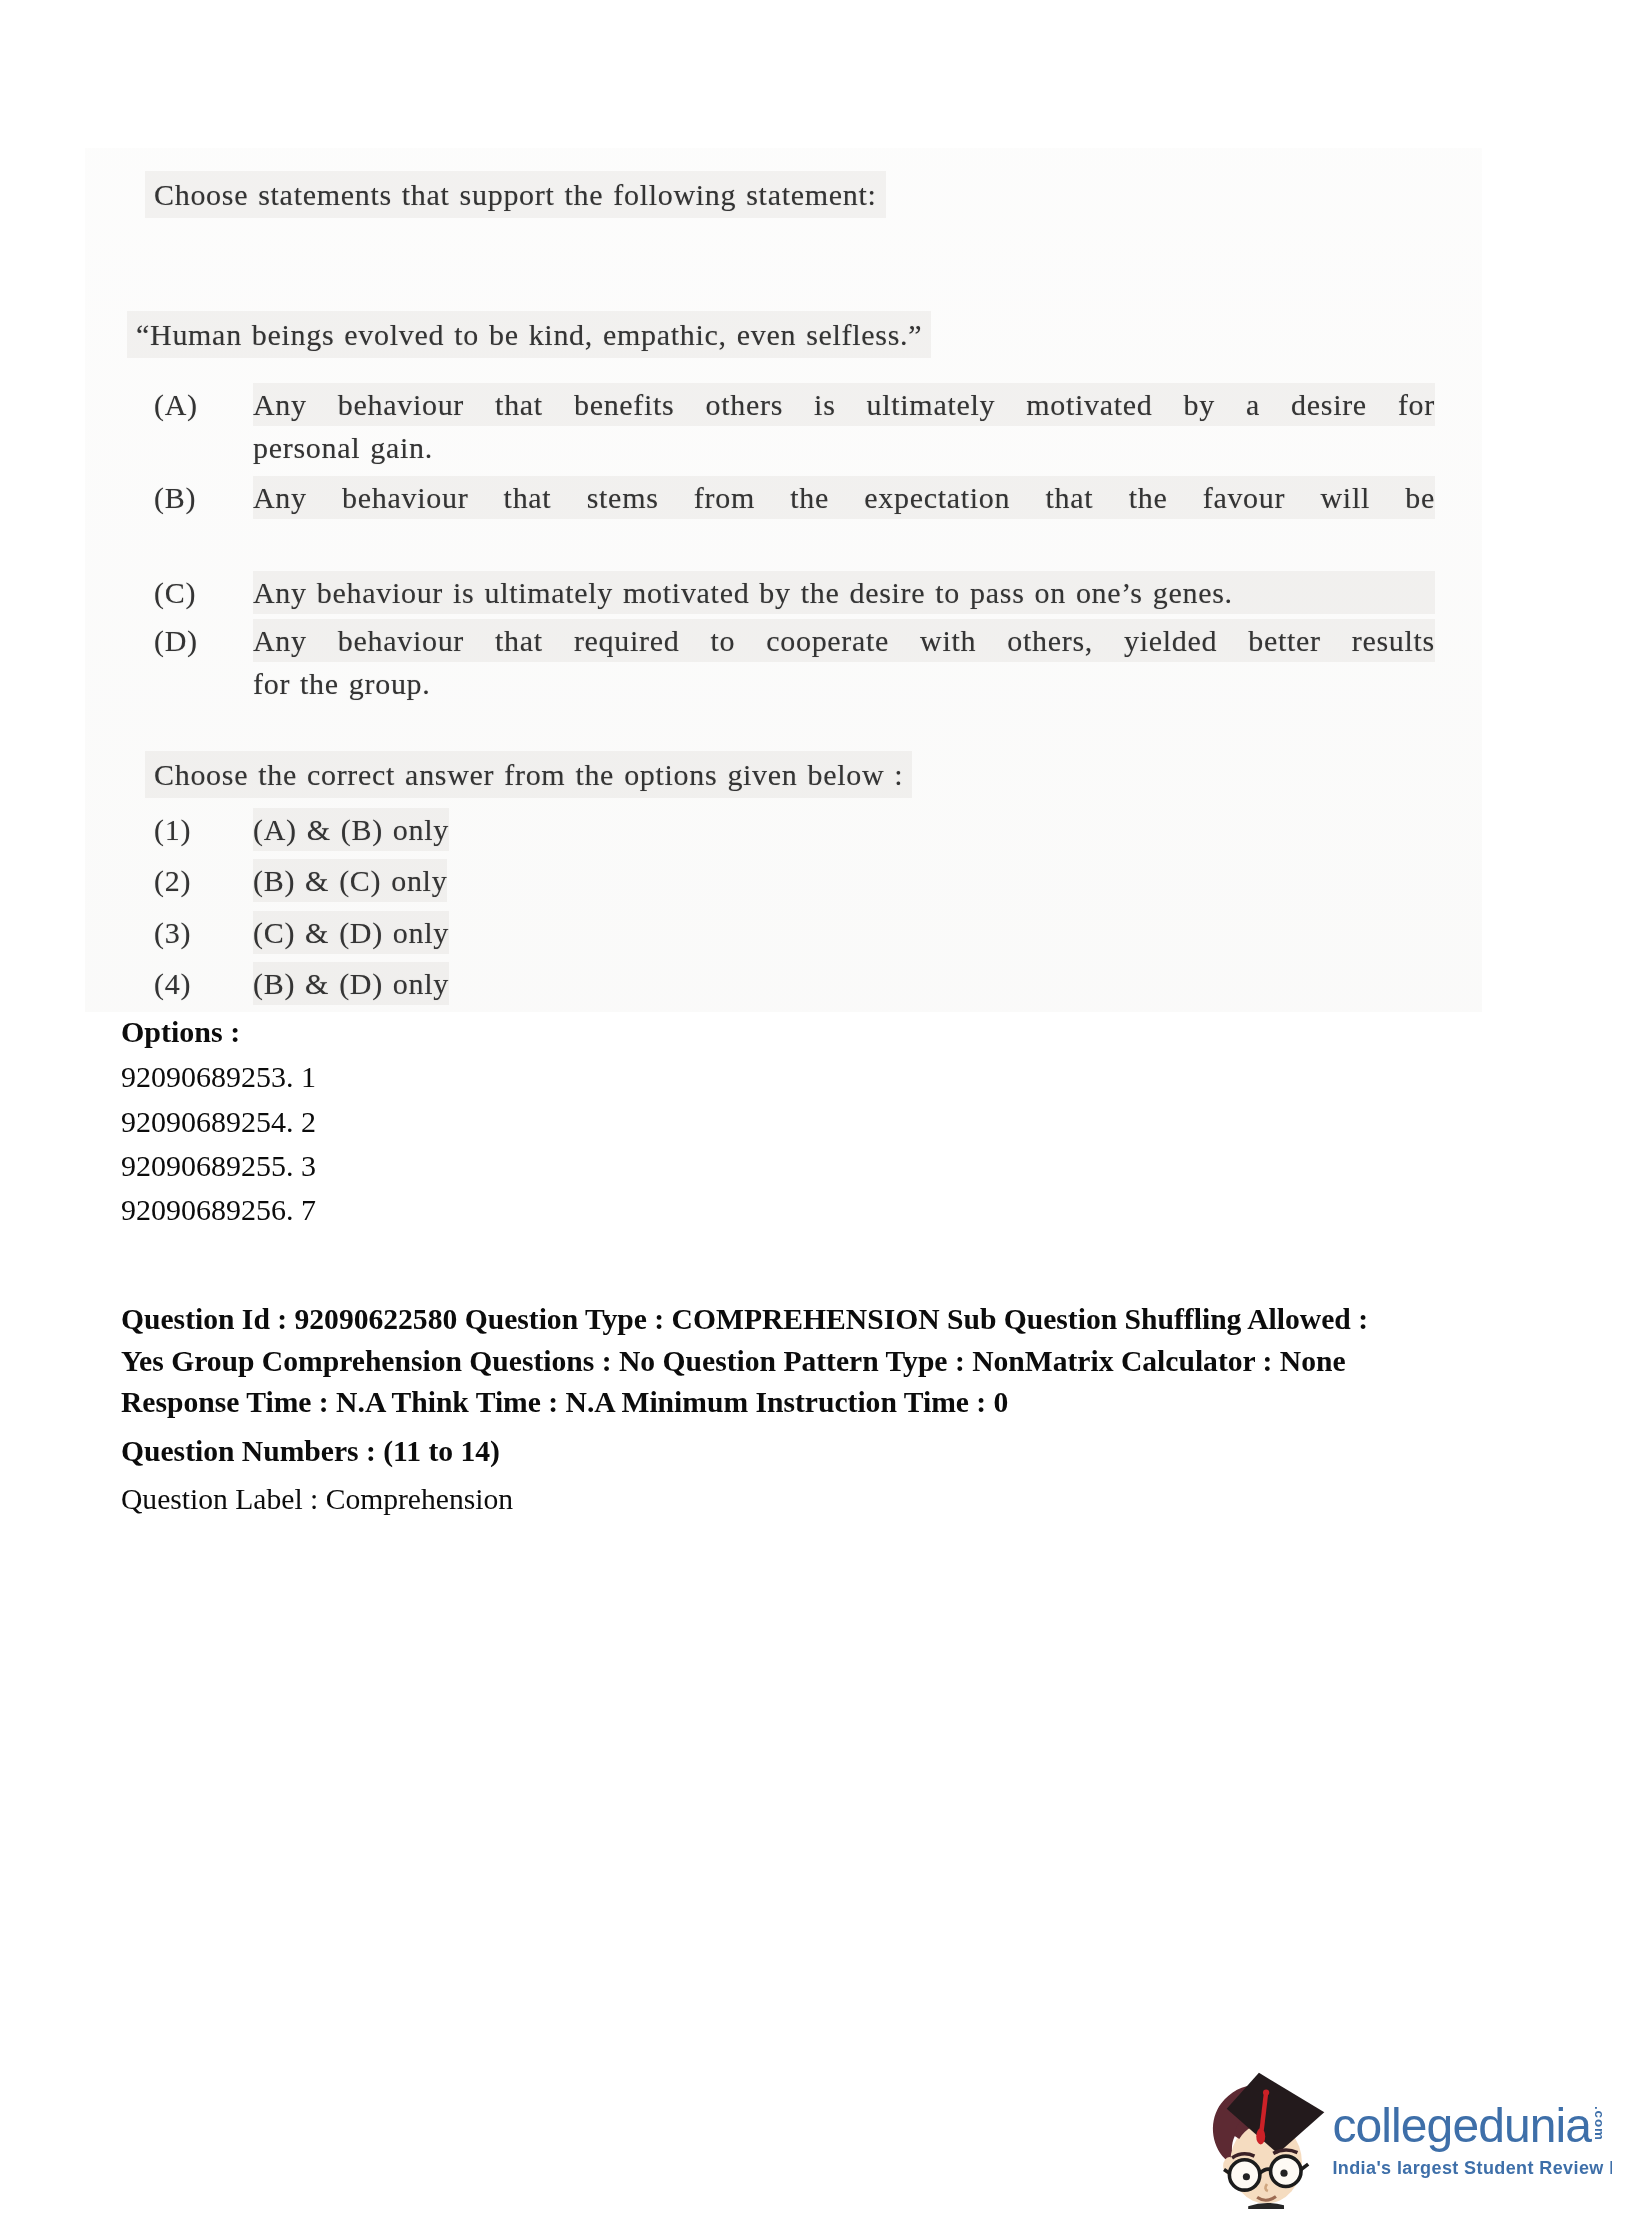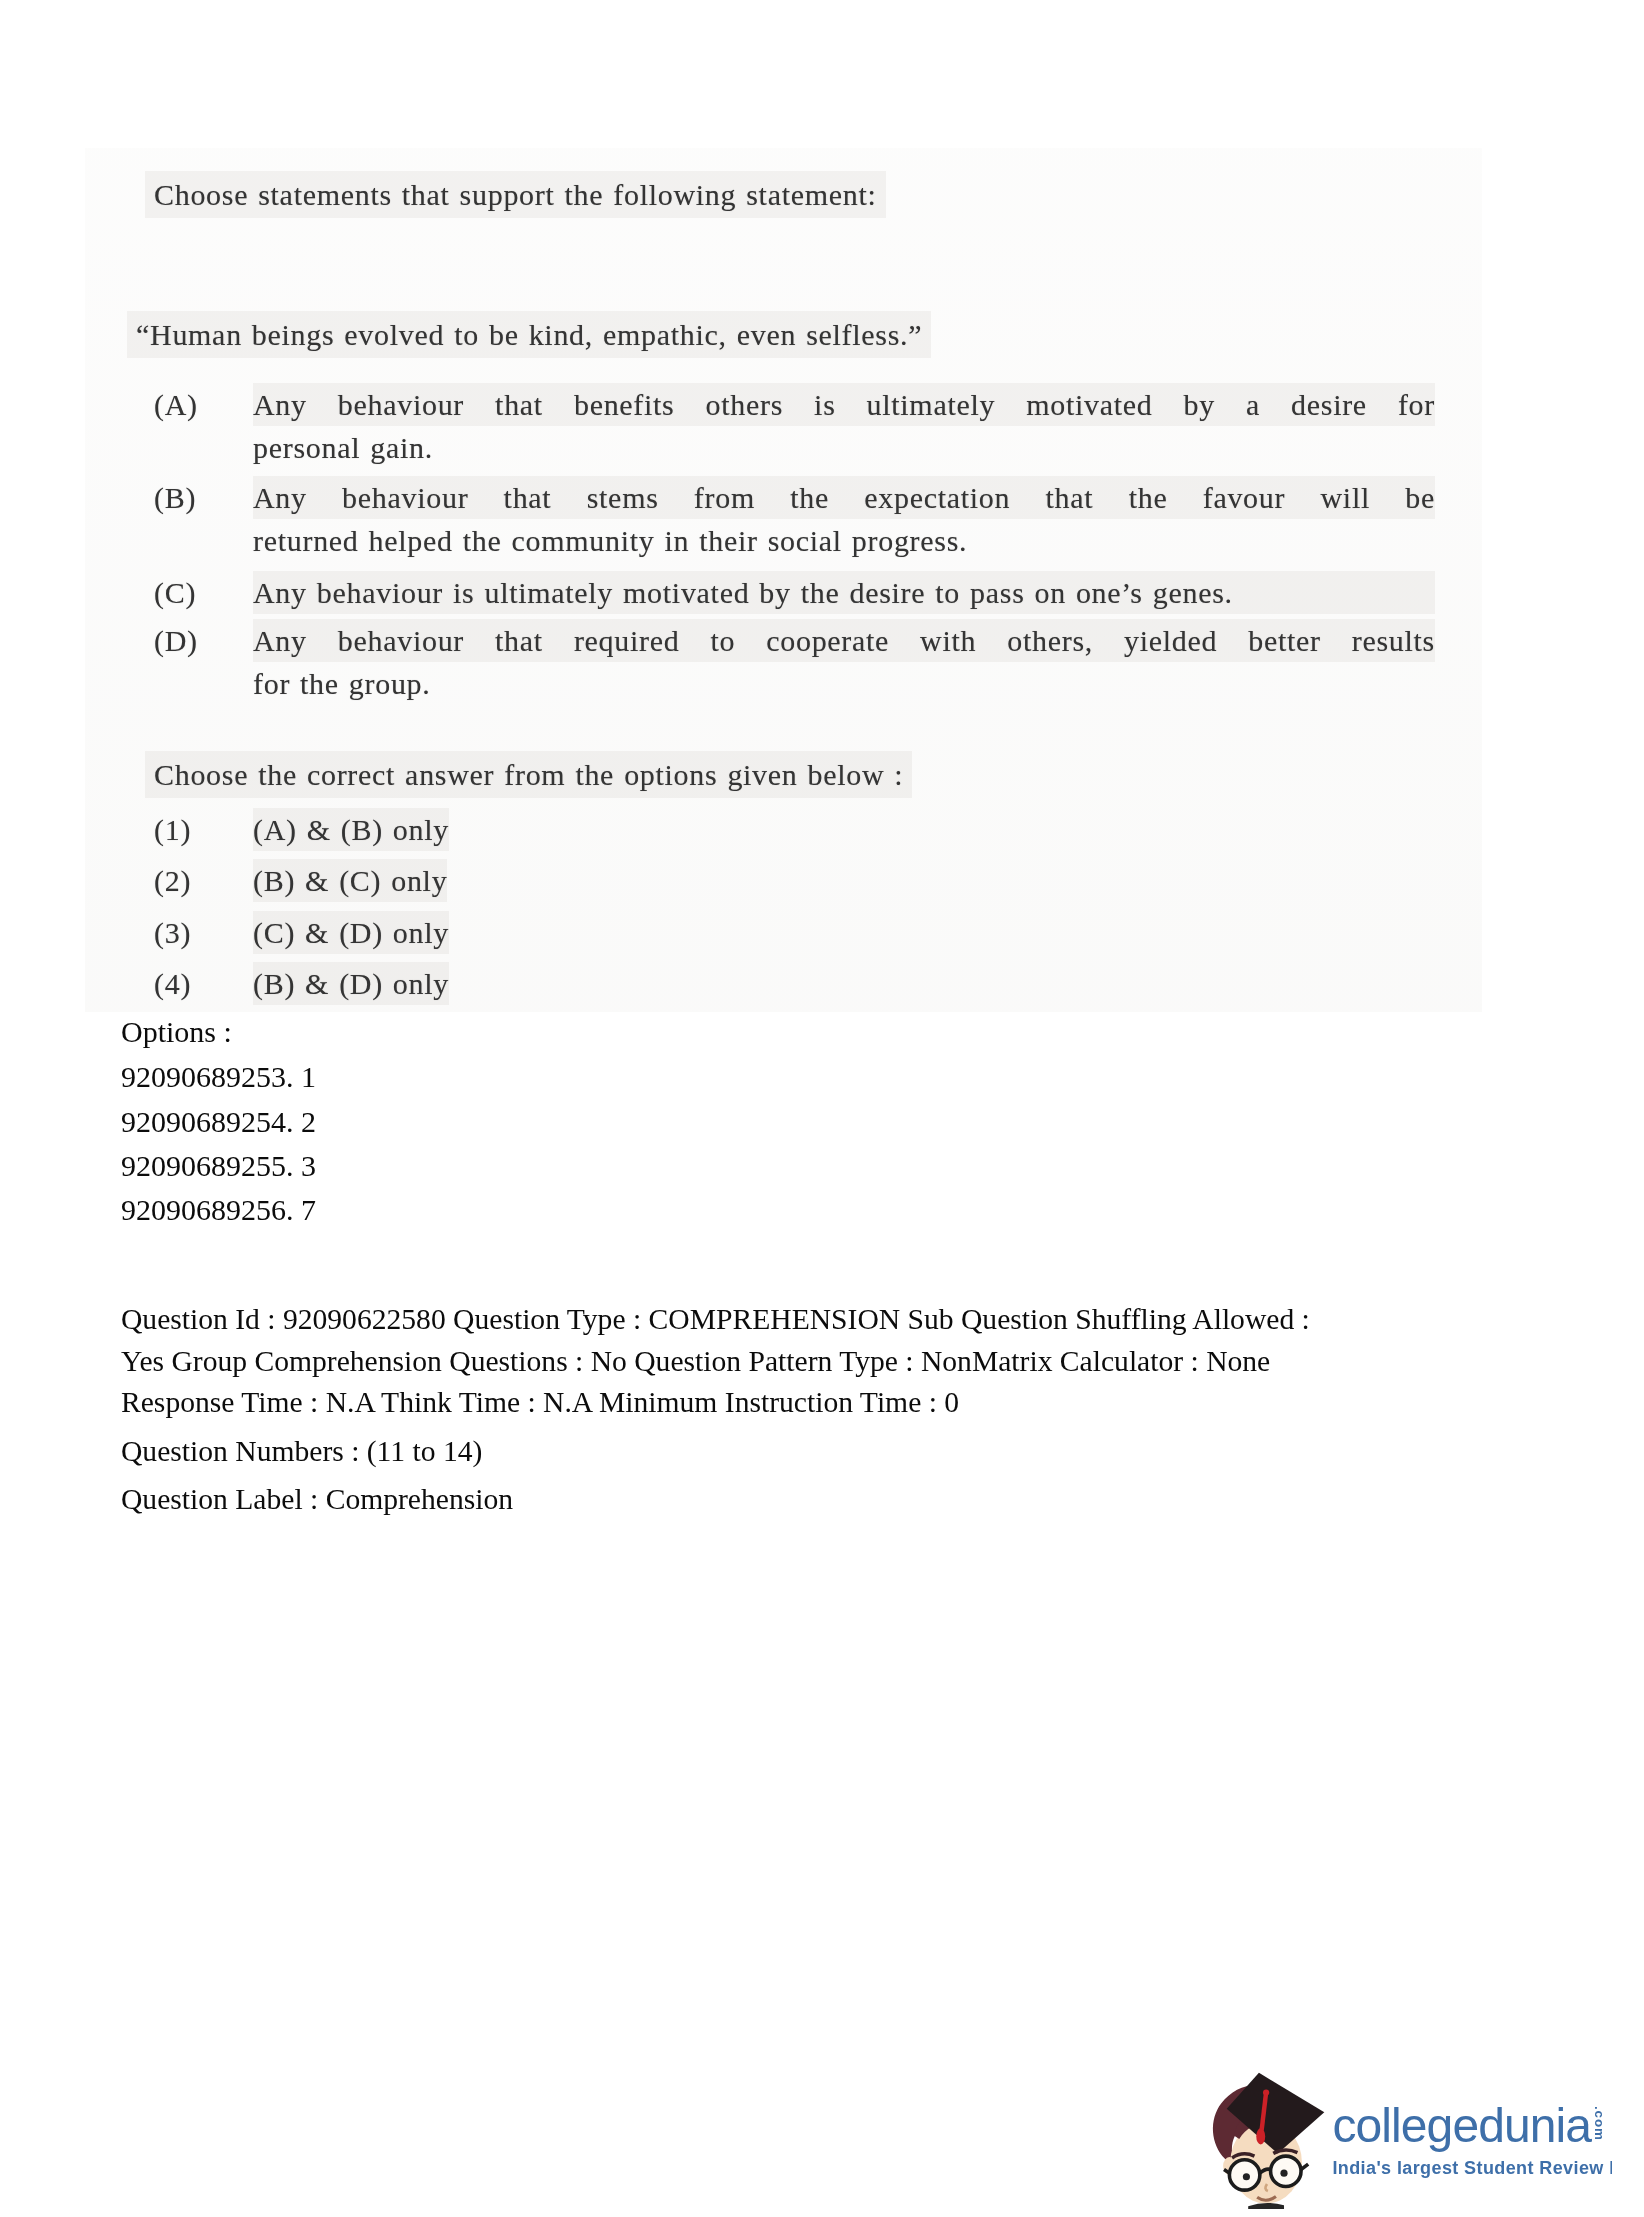--- a/index.html
+++ b/index.html
@@ -23,21 +23,21 @@
   .inline { display:inline-block; padding:1.8px 9px; margin:-1.8px -9px; }
   .stmt { position:absolute; left:69px; display:flex; }
   .stmt .lbl { width:99px; flex:0 0 99px; }
   .stmt .body { width:1182px; flex:0 0 1182px; }
   .just { text-align:justify; text-align-last:justify; }
   .optrow { position:absolute; left:69px; display:flex; }
   .optrow .lbl { width:99px; flex:0 0 99px; }
 
   
   .p-text { font-size:30px; color:#0c0c0c; line-height:39px; }
-  .p-bold { font-weight:normal; }
+  .p-bold { font-weight:bold; }
   .meta { font-size:29.6px;text-align:center; }
 
   
   .logo { position:absolute; left:1207px; top:2071px; display:flex; align-items:flex-start; }
   .logo-textcol { margin-left:5.4px; margin-top:30px; font-family:"Liberation Sans", sans-serif; }
   .brand-row { display:flex; align-items:flex-start; }
   .brand {
     font-size:48px; font-weight:400; letter-spacing:-0.9px; line-height:50px;
     color:#3e6fa9;
   }
@@ -70,21 +70,20 @@
       <div class="body">
         <div class="just s-band">Any behaviour that benefits others is ultimately motivated by a desire for</div>
         <div>personal gain.</div>
       </div>
     </div>
 
     <div class="stmt s-text" style="top:328px;">
       <span class="lbl">(B)</span>
       <div class="body">
         <div class="just s-band">Any behaviour that stems from the expectation that the favour will be</div>
-        <div>returned helped the community in their social progress.</div>
       </div>
     </div>
 
     <div class="stmt s-text" style="top:423px;">
       <span class="lbl">(C)</span>
       <div class="body">
         <div class="s-band">Any behaviour is ultimately motivated by the desire to pass on one’s genes.</div>
       </div>
     </div>
 

